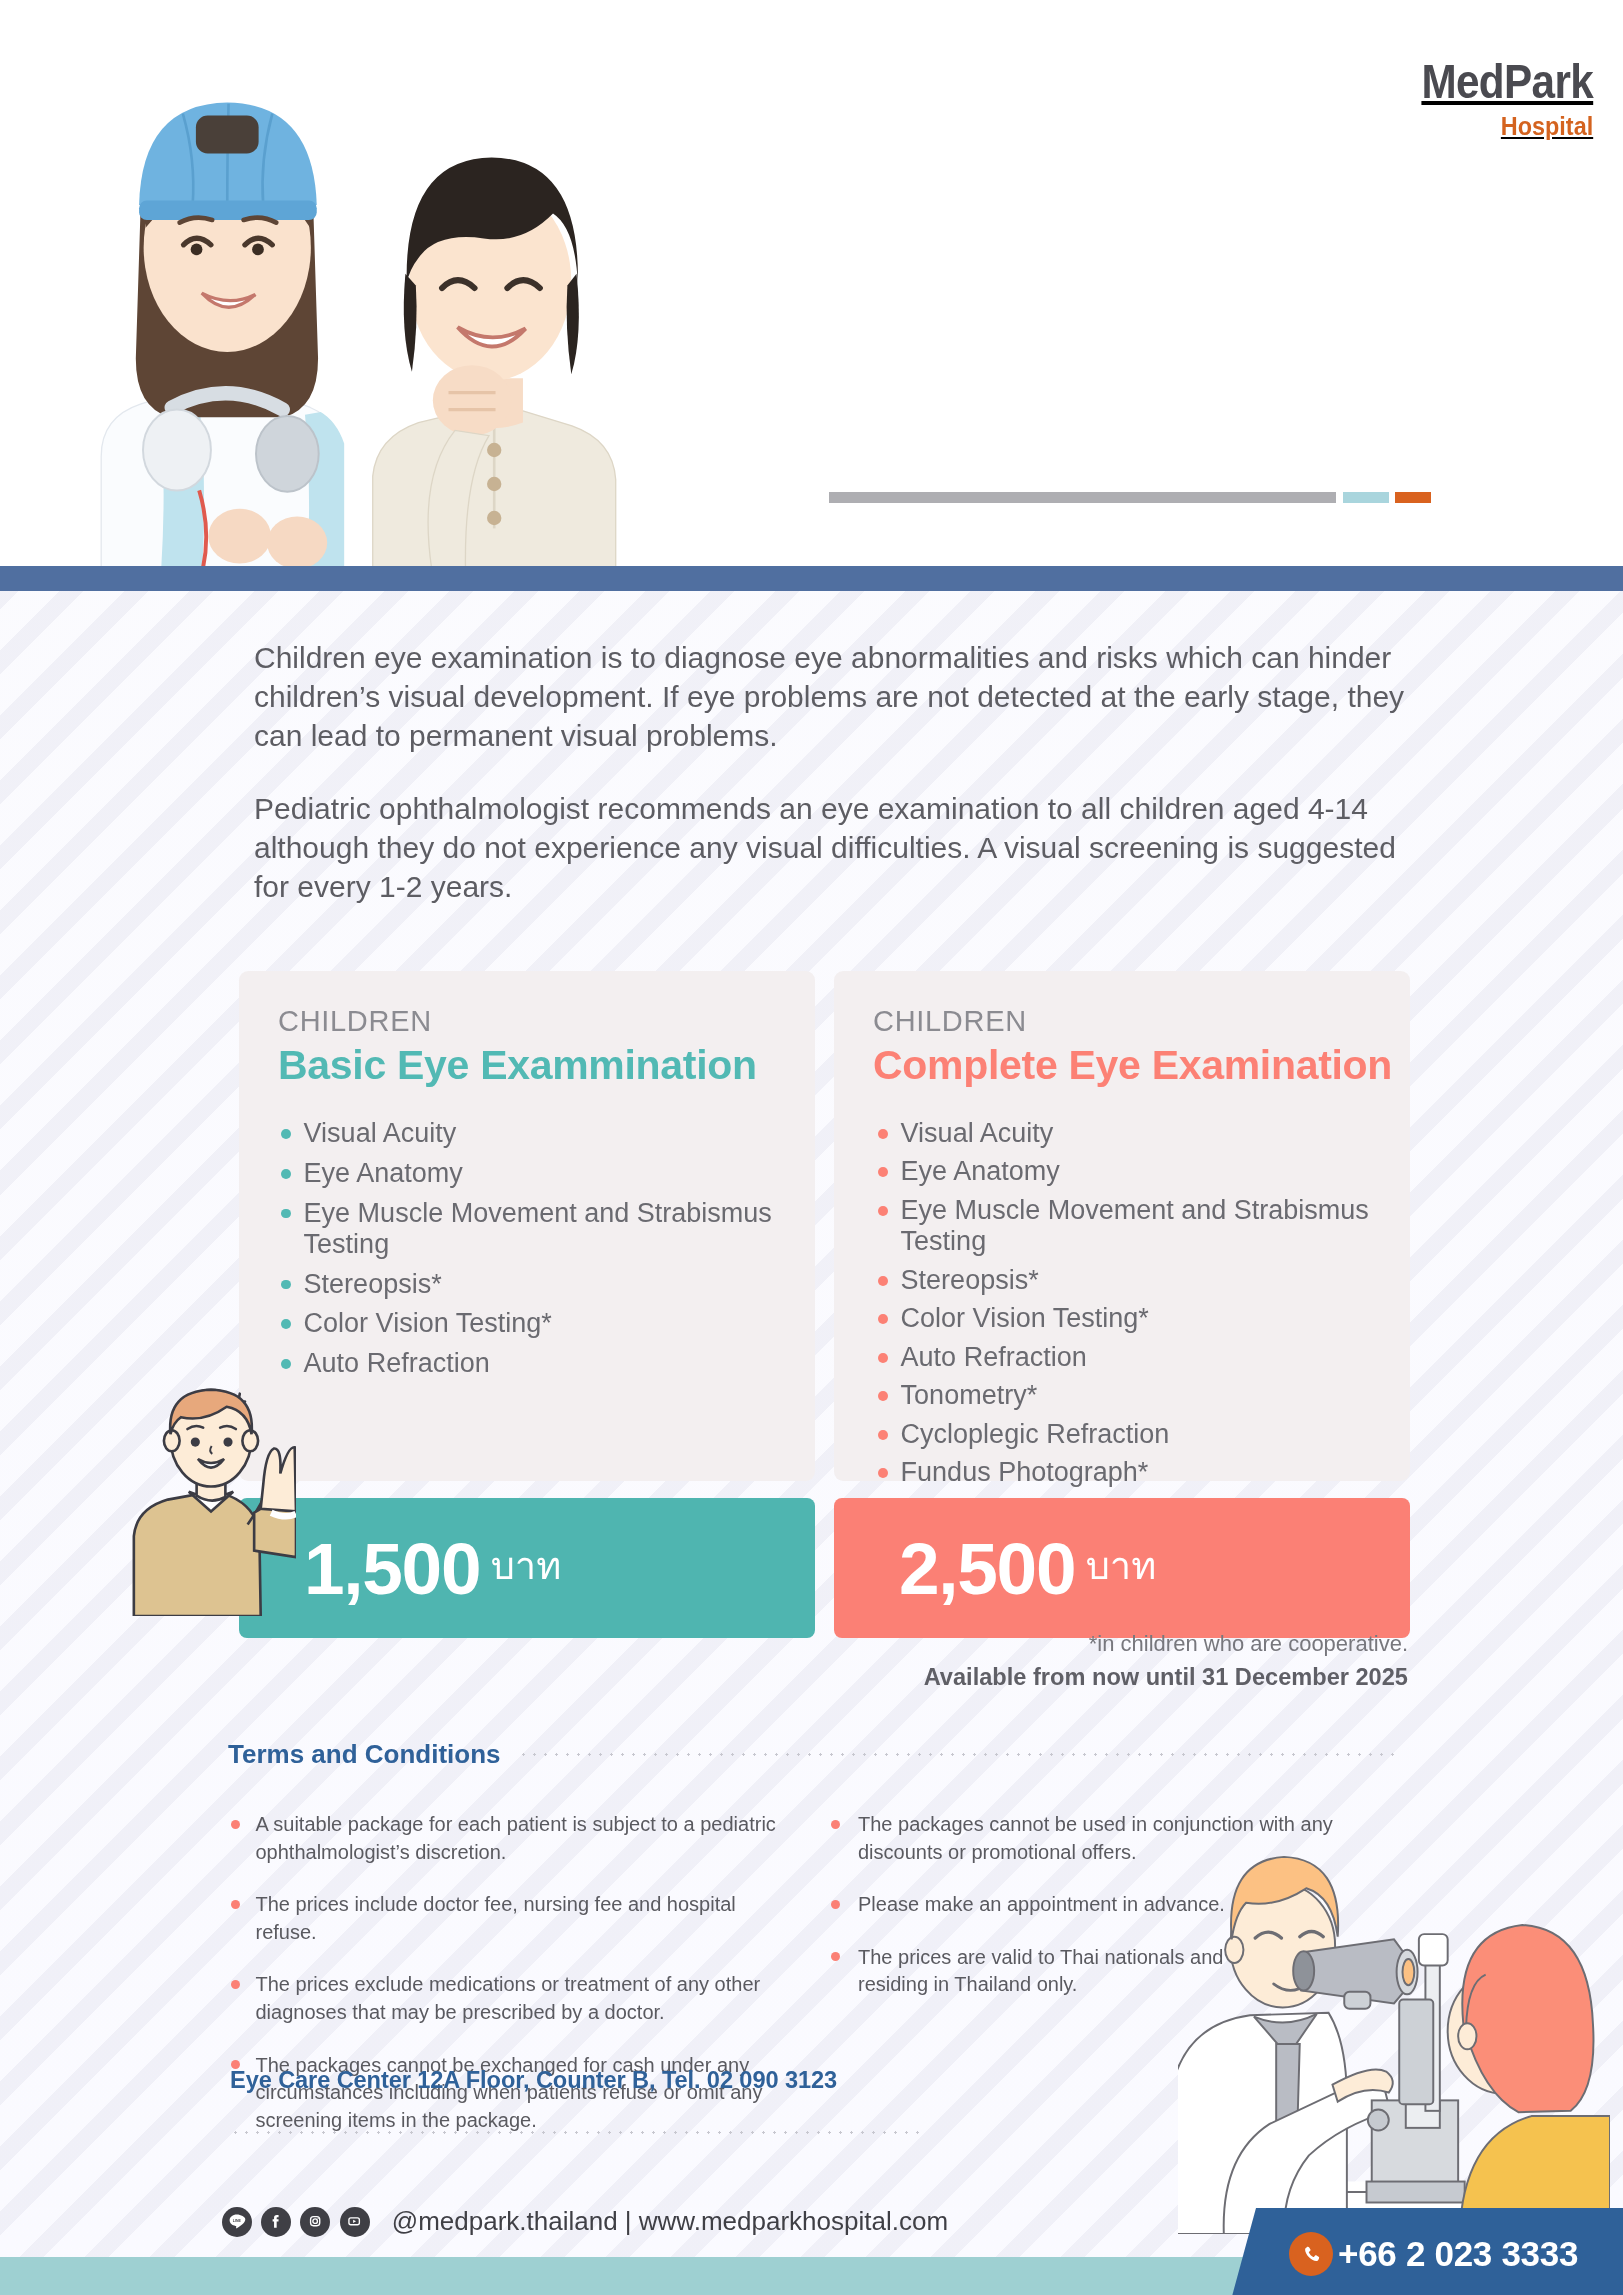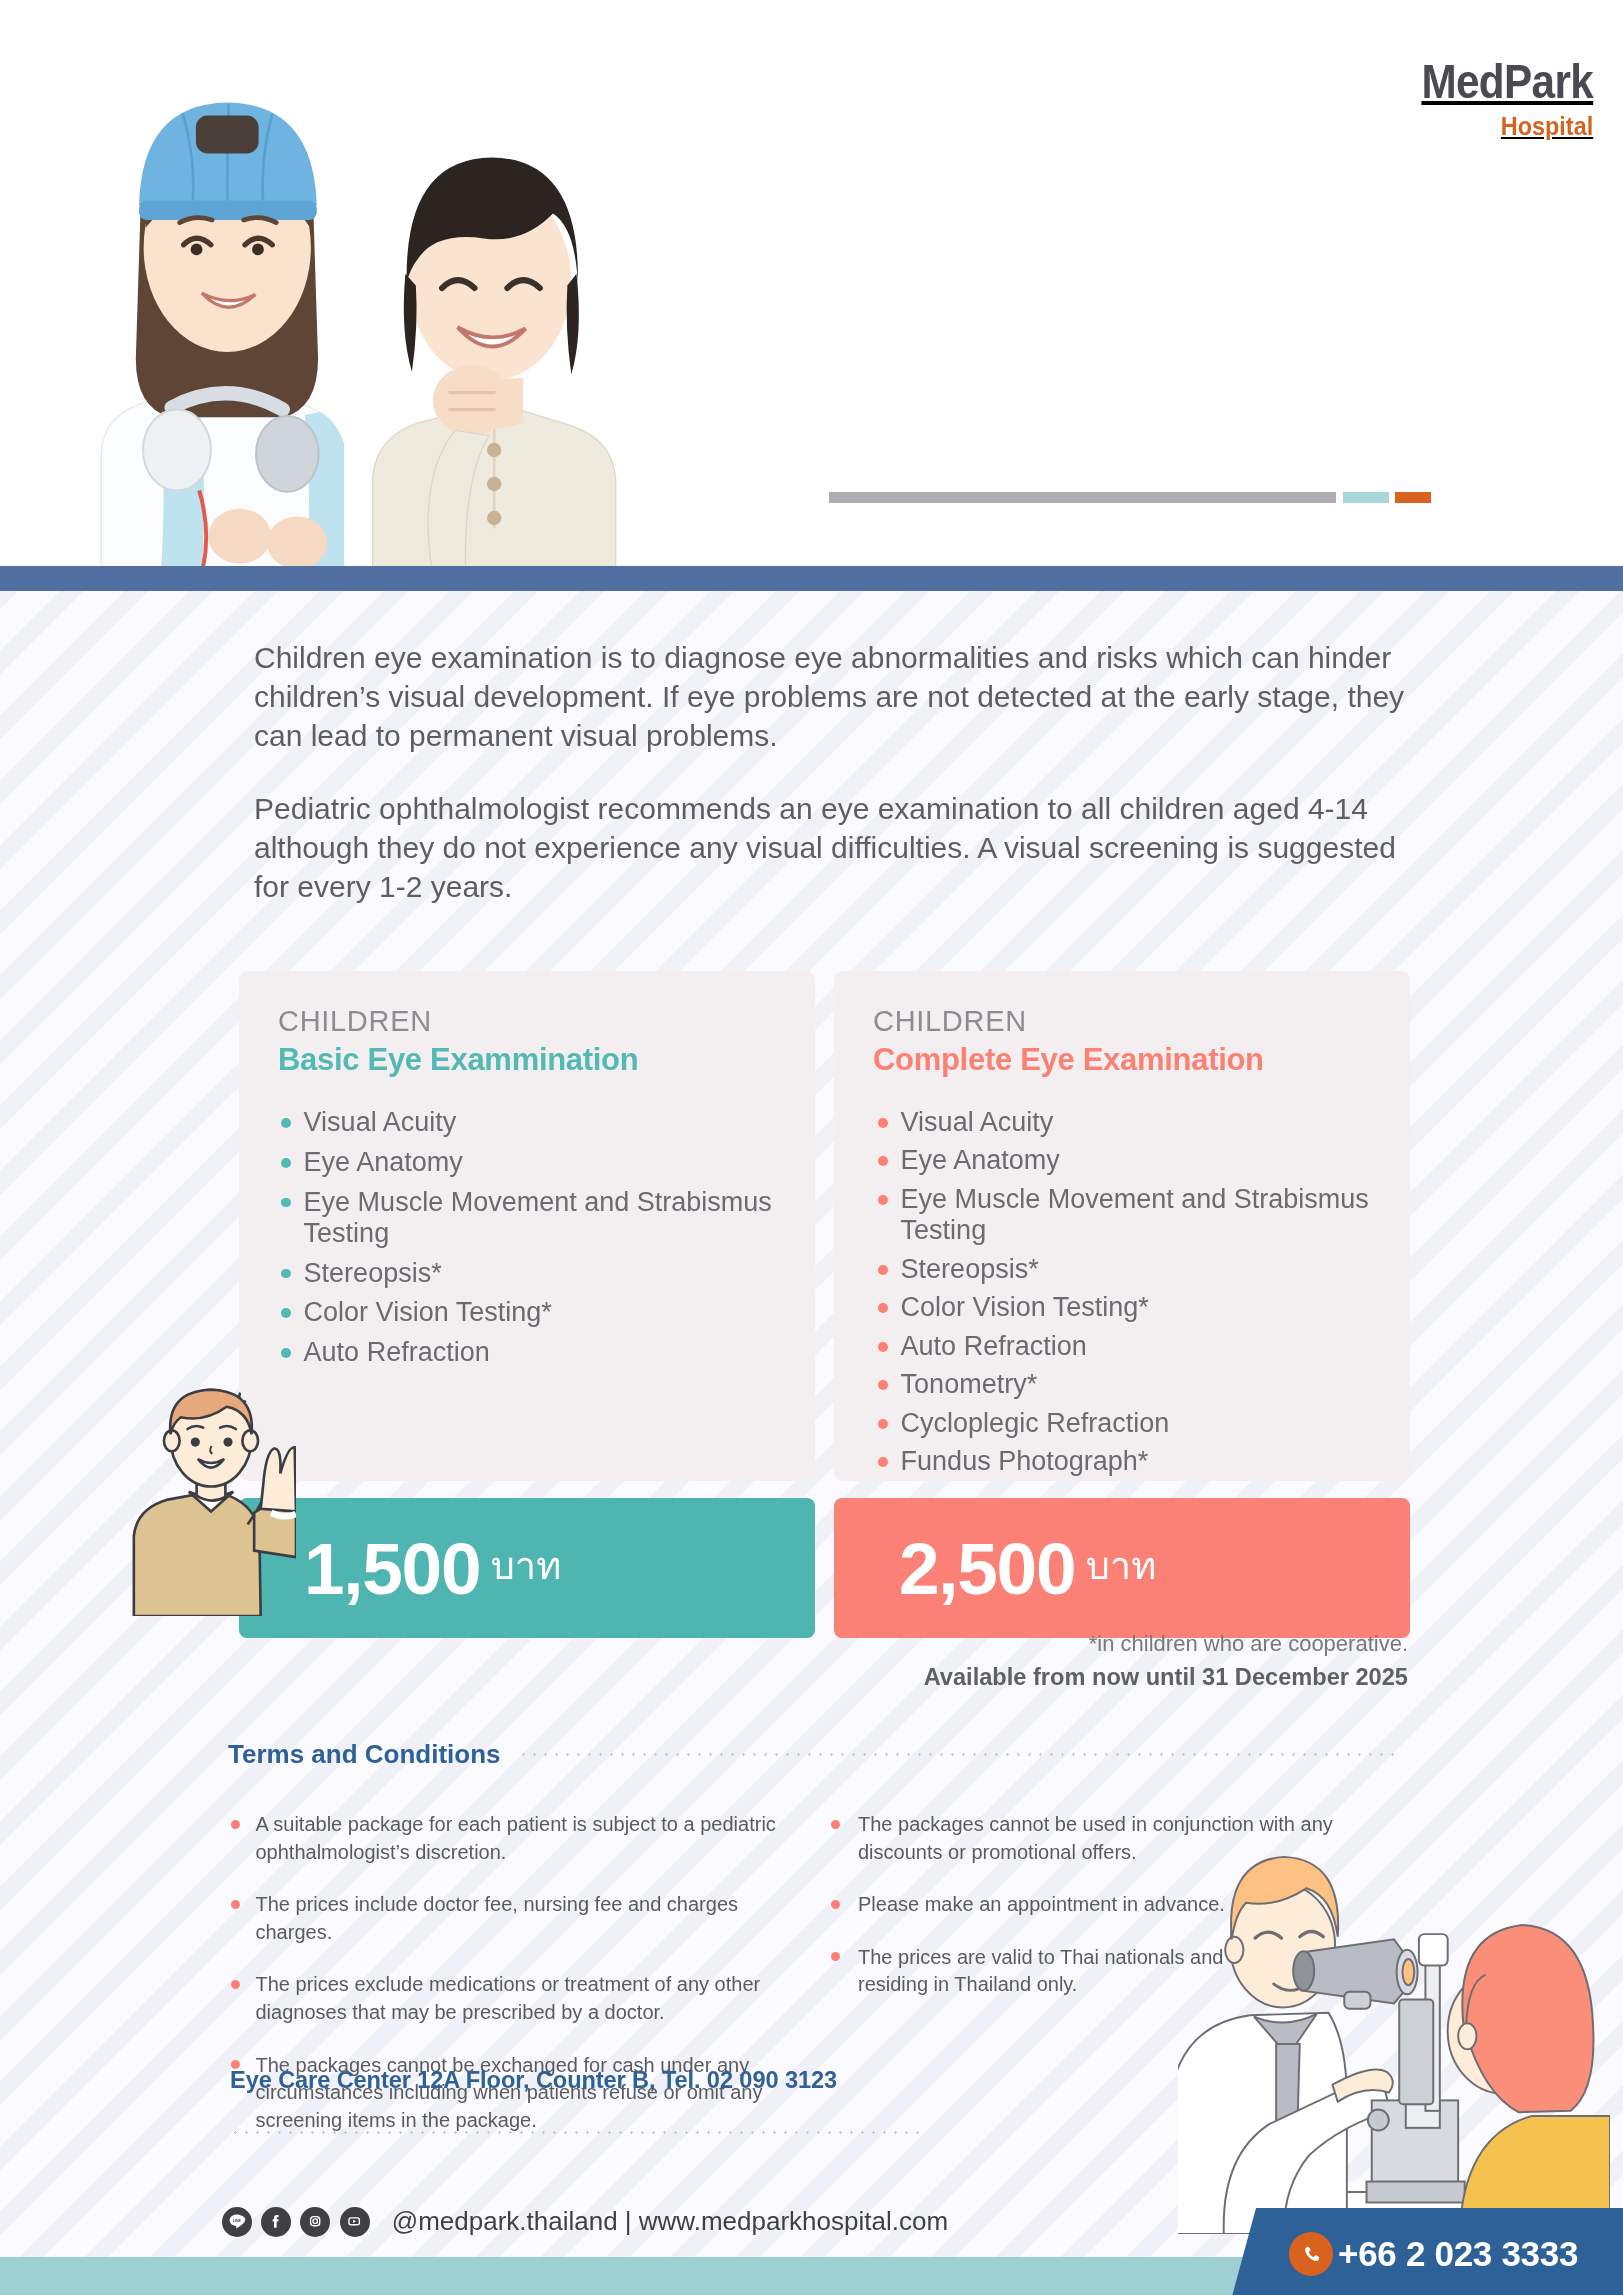--- a/index.html
+++ b/index.html
@@ -93,21 +93,21 @@
     border-radius:9.2px;
   }
   .card-left  { left:0;     width:576px; height:510px; }
   .card-right { left:595px; width:576px; height:510px; }
 
   .card-kicker {
     font-size:29px; color:#8b8b91; letter-spacing:0.7px;
     padding:34px 0 0 39px; font-weight:400;
   }
   .card-title {
-    font-size:31px; font-weight:700; padding:3.9px 0 0 39px;
+    font-size:41px; font-weight:700; padding:3.9px 0 0 39px;
     letter-spacing:-0.3px;
   }
   .card-left  .card-title { color:#52b9b4; }
   .card-right .card-title { color:#fc8175; }
 
   .feat { list-style:none; padding:29px 0 0 41px; }
   .feat li {
     position:relative; padding-left:23.6px;
     font-size:27px; line-height:1.16; color:#6a6a70;
     margin-bottom:8.5px;
@@ -399,21 +399,21 @@
 
   <div class="terms">
     <div class="terms-head">
       <div class="terms-title">Terms and Conditions</div>
       <div class="dots-line"></div>
     </div>
     <div class="terms-cols">
       <div class="terms-col left">
         <ul>
           <li>A suitable package for each patient is subject to a pediatric ophthalmologist’s discretion.</li>
-          <li>The prices include doctor fee, nursing fee and charges charges.</li>
+          <li>The prices include doctor fee, nursing fee and hospital refuse.</li>
           <li>The prices exclude medications or treatment of any other diagnoses that may be prescribed by a doctor.</li>
           <li>The packages cannot be exchanged for cash under any circumstances including when patients refuse or omit any screening items in the package.</li>
         </ul>
       </div>
       <div class="terms-col right">
         <ul>
           <li>The packages cannot be used in conjunction with any discounts or promotional offers.</li>
           <li>Please make an appointment in advance.</li>
           <li>The prices are valid to Thai nationals and expatriates residing in Thailand only.</li>
         </ul>

